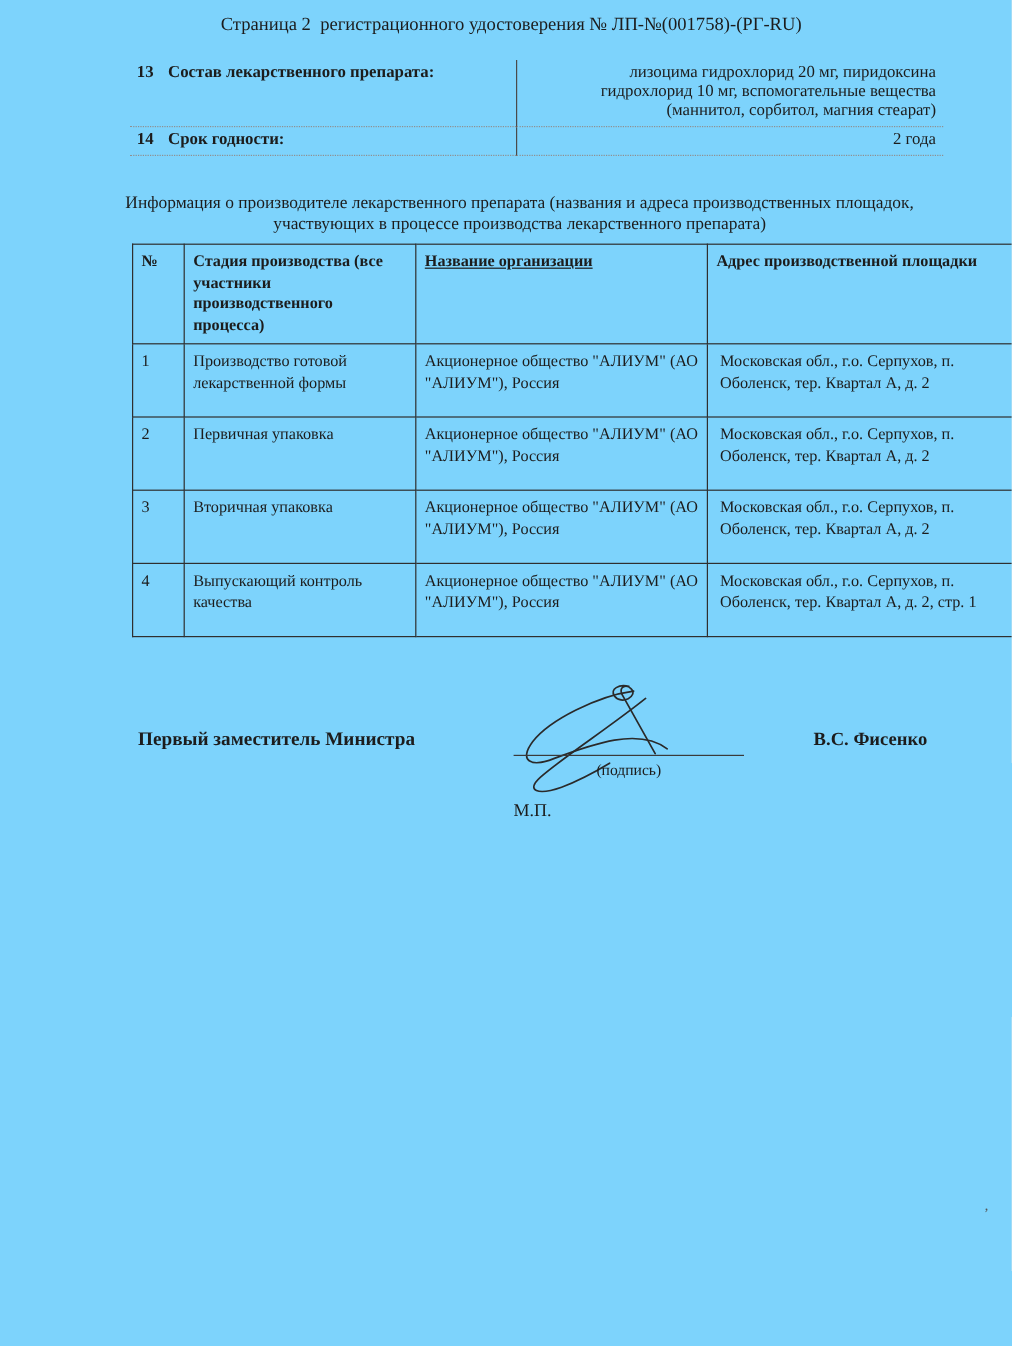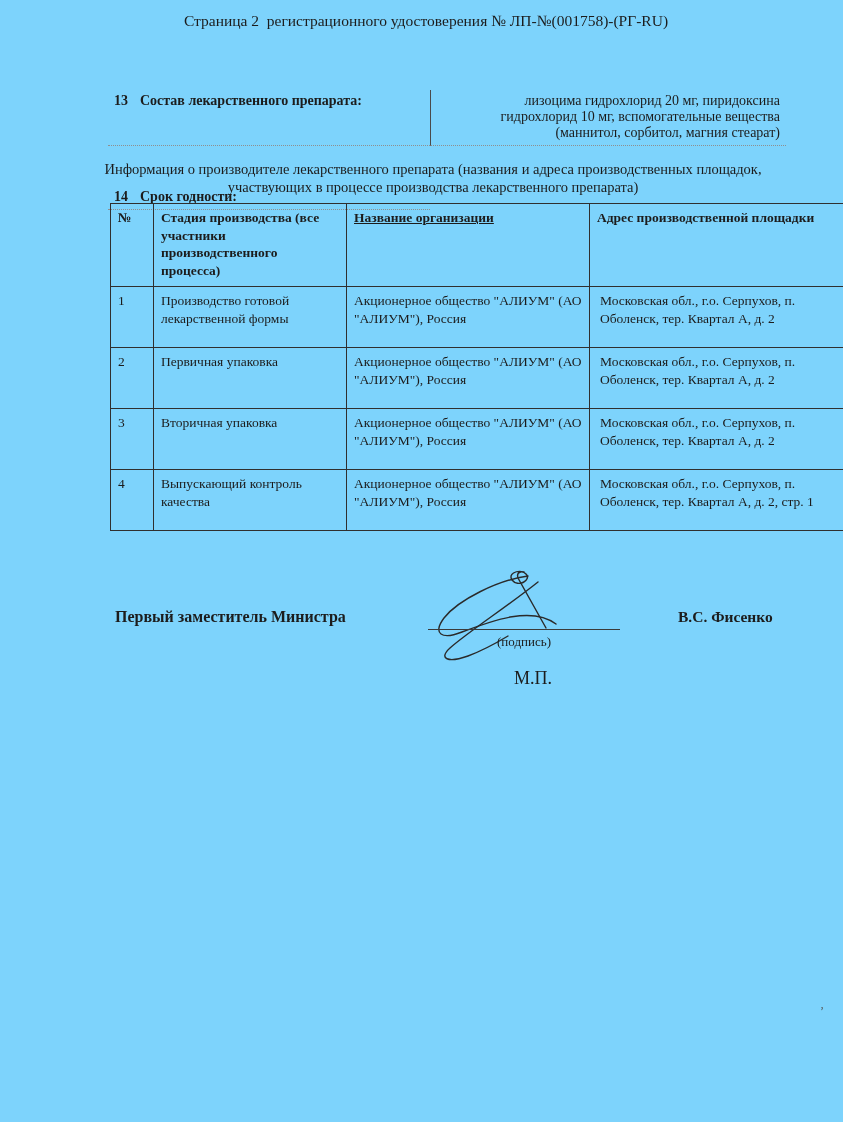--- a/index.html
+++ b/index.html
@@ -26,21 +26,21 @@
   .items-block {
     position: absolute;
     top: 50px; left: 108px;
     width: 678px;
     display: grid;
     grid-template-columns: 322px 1fr;
     font-size: 14px;
   }
   .items-block .cell { padding: 3px 6px 4px 6px; }
   .items-block .val-cell { border-left: 1px solid #4a4a4a; text-align: right; }
-  .items-block .row-sep { border-bottom: 1px dotted #8f8f8f; margin-top: 40px; }
+  .items-block .row-sep { border-bottom: 1px dotted #8f8f8f; }
   .item-num { display: inline-block; width: 26px; font-weight: 700; }
   .item-label { font-weight: 700; }
   .multiline { white-space: pre-line; }
   .shelf-val { text-align: center; padding-top: 6px; }
 
   .info-note {
     position: absolute;
     top: 160px; left: 85px;
     width: 696px;
     text-align: center;
@@ -101,22 +101,21 @@
     position: absolute;
     top: 634px; left: 428px;
     width: 192px;
     text-align: center;
     font-size: 13px;
   }
   .stamp-mark {
     position: absolute;
     top: 668px; left: 428px;
     width: 210px;
-    text-align: center;
-    font-size: 18px;
+    font-size: 15px;
   }
   .scan-artifact {
     position: absolute;
     top: 1004px; left: 820px;
     font-size: 12px;
     color: #555;
   }
 </style>
 </head>
 <body>
@@ -130,20 +129,21 @@
     <div class="cell row-sep">
       <span class="item-num">13</span><span class="item-label">Состав лекарственного препарата:</span>
     </div>
     <div class="cell val-cell row-sep multiline">лизоцима гидрохлорид 20 мг, пиридоксина
 гидрохлорид 10 мг, вспомогательные вещества
 (маннитол, сорбитол, магния стеарат)</div>
 
     <div class="cell row-sep">
       <span class="item-num">14</span><span class="item-label">Срок годности:</span>
     </div>
+    <div class="cell val-cell row-sep shelf-val">2 года</div>
   </div>
 
   <div class="info-note">Информация о производителе лекарственного препарата (названия и адреса производственных площадок, участвующих в процессе производства лекарственного препарата)</div>
 
   <table class="mfg-table">
     <thead>
       <tr>
         <th class="col-num">№</th>
         <th class="col-stage">Стадия производства (все участники производственного процесса)</th>
         <th class="col-org">Название организации</th>

